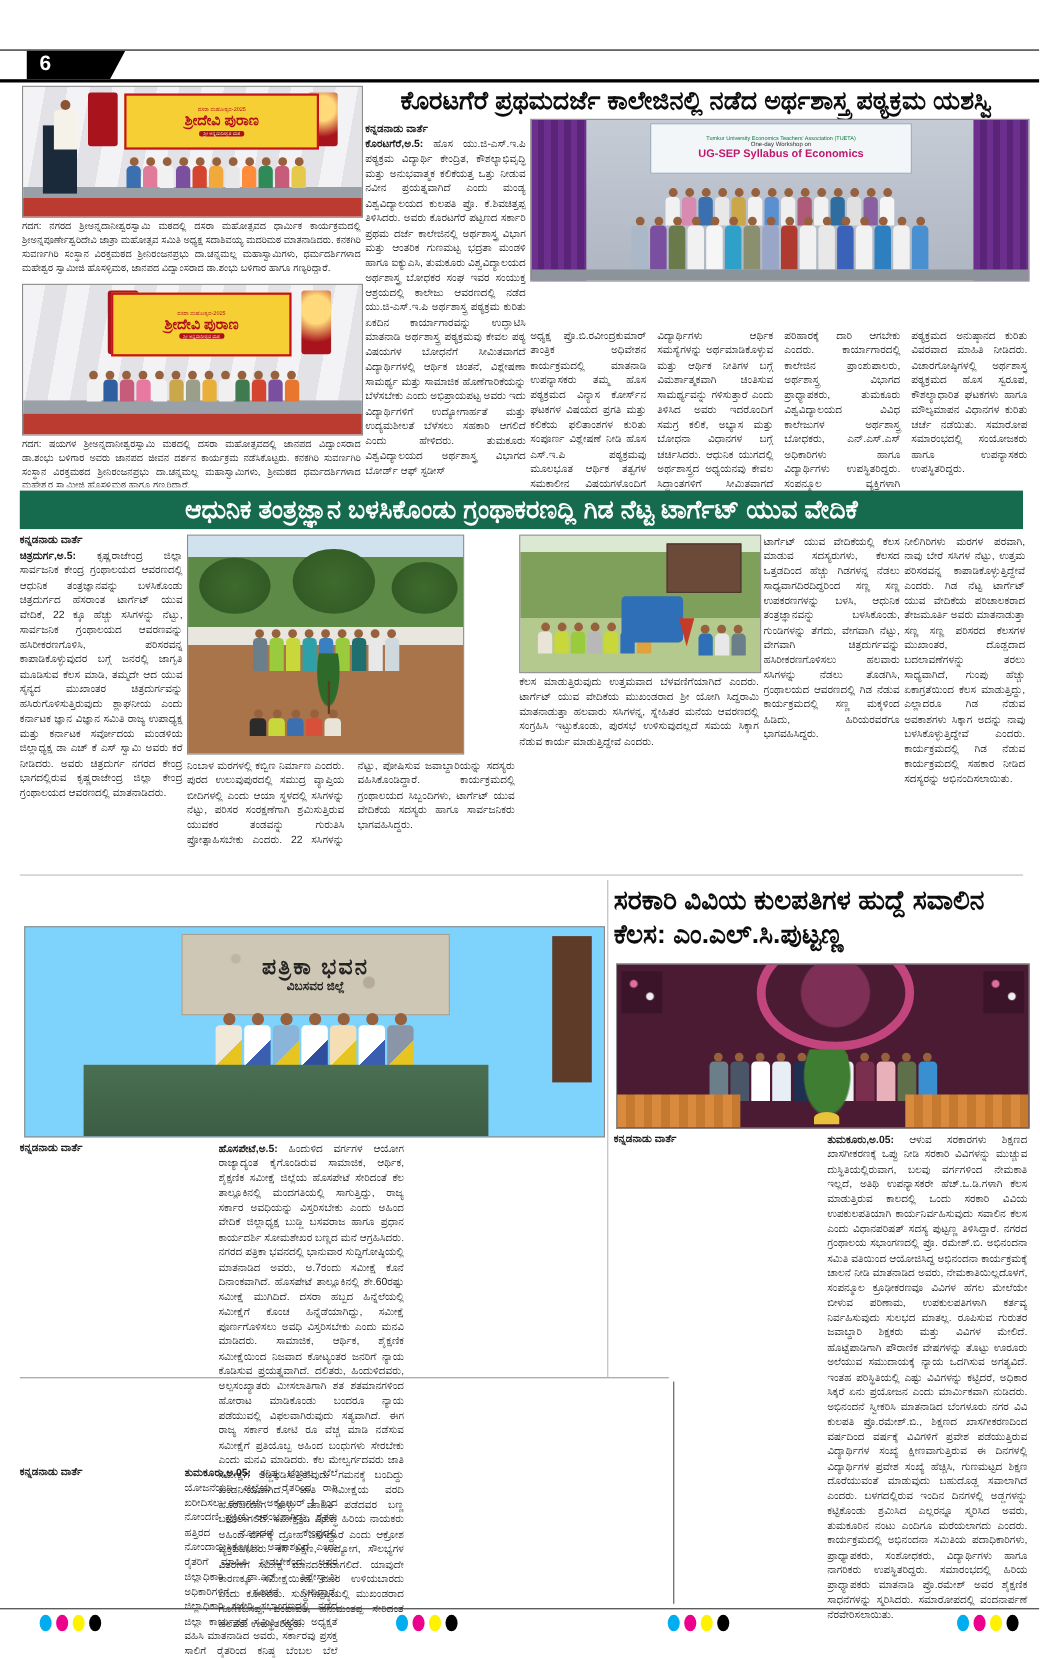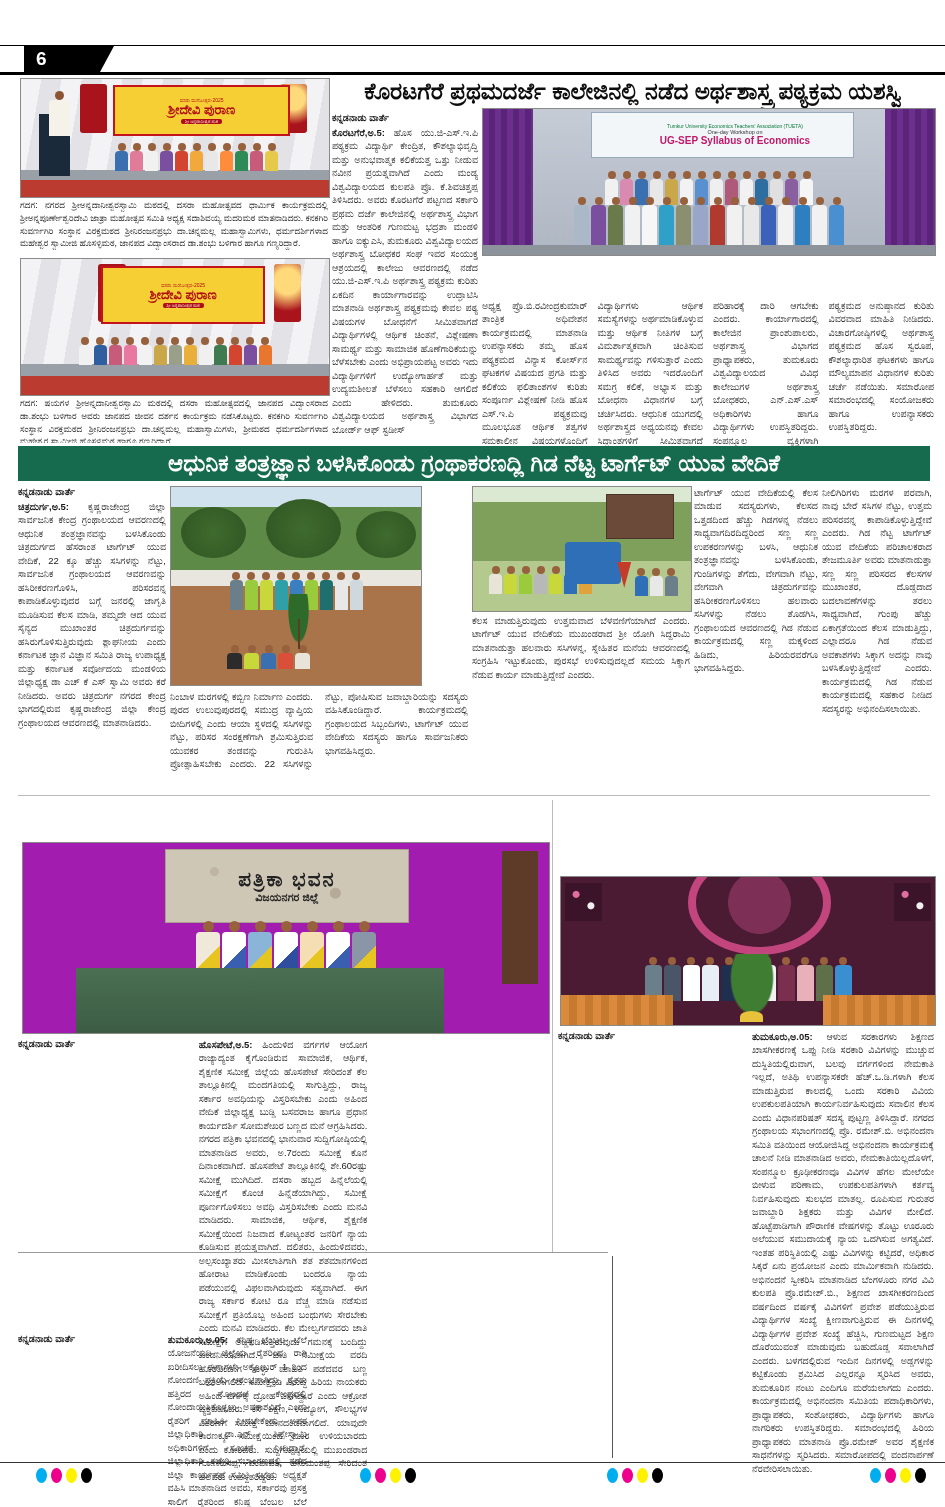--- a/index.html
+++ b/index.html
@@ -46,41 +46,41 @@
   .sidepic.in{background:radial-gradient(circle at 50% 30%,#ffd97a 30%,#a8131c 70%);}
   .podium{position:absolute;left:6%;bottom:18%;width:10%;height:52%;background:#1b2a3a;}
   .speaker{position:absolute;left:9%;bottom:52%;width:7%;height:30%;background:#f5f2ea;border-radius:4px 4px 0 0;}
   .speaker::before{content:"";position:absolute;left:30%;top:-9px;width:9px;height:9px;border-radius:50%;background:#8c5333;}
   .carpet{position:absolute;left:0;bottom:0;width:100%;height:14%;background:#bc3b30;}
   .daisfloor{position:absolute;left:0;bottom:14%;width:100%;height:9%;background:#9aa0a8;}
   
   .ph-group{background:linear-gradient(#c6ccd6,#aeb6c2);}
   .curt{position:absolute;top:0;width:11%;height:100%;background:repeating-linear-gradient(90deg,#6d2f8e 0 6px,#5a2478 6px 12px);}
   .gban{position:absolute;left:24%;top:2%;width:52%;height:30%;background:#f2f6f8;border:1px solid #9ab;
-        display:flex;flex-direction:column;align-items:center;justify-content:center;text-align:center;padding-left:25px;}
+        display:flex;flex-direction:column;align-items:center;justify-content:center;text-align:center;}
   .gban .g1{font-size:5px;color:#0a7a3c;}
   .gban .g2{font-size:5.5px;color:#333;}
   .gban .g3{font-size:10px;font-weight:bold;color:#c2186b;}
   .ph-group .back .fbody{height:26px;}
   .ph-group .front .fbody{height:40px;width:15px;}
   .gfloor{position:absolute;left:0;bottom:0;width:100%;height:7%;background:#8d939b;}
   
   .ph-tree{background:linear-gradient(#cfe2ee 0 10%,#5d8a46 10% 42%,#e8e6df 42% 50%,#a9744a 50% 100%);}
   .bush{position:absolute;border-radius:50%;background:radial-gradient(circle,#3f6b2e,#2f5422);}
   .sapling{position:absolute;left:46%;bottom:18%;width:10%;height:28%;background:radial-gradient(ellipse at 50% 30%,#2e6b2a 55%,transparent 60%);}
   .sapling::after{content:"";position:absolute;left:48%;bottom:0;width:2px;height:55%;background:#5d3d22;}
   .ph-tree .stand .fbody{height:30px;}
   .ph-tree .crouch .fbody{height:16px;width:15px;}
   
   .ph-auger{background:linear-gradient(#dce9d2 0 12%,#7fa05a 12% 60%,#b4c98e 60% 100%);}
   .shed{position:absolute;right:8%;top:6%;width:30%;height:34%;background:#6b4a3a;border:1px solid #4a332a;}
   .machine{position:absolute;left:42%;bottom:22%;width:26%;height:34%;background:#2e6fb8;border-radius:4px;}
   .machine::after{content:"";position:absolute;right:-10px;bottom:-4px;width:14px;height:26px;background:#c43b2a;clip-path:polygon(0 0,100% 0,50% 100%);}
   
-  .ph-press{background:#a21caf;}
+  .ph-press{background:#7dd3fc;}
   .psign{position:absolute;left:27%;top:3%;width:46%;height:38%;background:
          radial-gradient(circle at 20% 30%,#bfb5a2 4px,transparent 5px),
          radial-gradient(circle at 70% 60%,#b5ab98 5px,transparent 6px),#cfc7b6;
          border:1px solid #a89f8d;display:flex;flex-direction:column;align-items:center;justify-content:center;color:#232323;}
   .psign .s1{font-size:20px;font-weight:bold;letter-spacing:2px;}
   .psign .s2{font-size:11px;font-weight:bold;}
   .pdoor{position:absolute;right:2%;top:4%;width:7%;height:70%;background:#5d3b28;}
   .ptable{position:absolute;left:10%;bottom:0;width:70%;height:34%;background:linear-gradient(#4a6f52,#3c5d44);}
   .ph-press .prow .fbody{height:44px;width:24px;}
   .ph-press .prow .fhead{width:11px;height:11px;}
@@ -530,21 +530,21 @@
 
   <div class="abs cols2 body" style="left:170px;top:690px;width:298px;height:102px;">
     <p><span>ನಿಂಬಾಳ ಮರಗಳಲ್ಲಿ ಕಬ್ಬಿಣ ನಿರ್ಮಾಣ ಎಂದರು. ಪುರದ ಉಲುವುಪುರದಲ್ಲಿ ಸಮುದ್ರ ವ್ಯಾಪ್ತಿಯ ಬೀದಿಗಳಲ್ಲಿ ಎಂದು ಆಯಾ ಸ್ಥಳದಲ್ಲಿ ಸಸಿಗಳನ್ನು ನೆಟ್ಟು, ಪರಿಸರ ಸಂರಕ್ಷಣೆಗಾಗಿ ಶ್ರಮಿಸುತ್ತಿರುವ ಯುವಕರ ತಂಡವನ್ನು ಗುರುತಿಸಿ ಪ್ರೋತ್ಸಾಹಿಸಬೇಕು ಎಂದರು. 22 ಸಸಿಗಳನ್ನು ನೆಟ್ಟು, ಪೋಷಿಸುವ ಜವಾಬ್ದಾರಿಯನ್ನು ಸದಸ್ಯರು ವಹಿಸಿಕೊಂಡಿದ್ದಾರೆ. ಕಾರ್ಯಕ್ರಮದಲ್ಲಿ ಗ್ರಂಥಾಲಯದ ಸಿಬ್ಬಂದಿಗಳು, ಟಾರ್ಗೆಟ್ ಯುವ ವೇದಿಕೆಯ ಸದಸ್ಯರು ಹಾಗೂ ಸಾರ್ವಜನಿಕರು ಭಾಗವಹಿಸಿದ್ದರು.</span></p>
   </div>
 
   <div class="abs rule-h" style="left:18px;top:795px;width:912px;background:#bbb;"></div>
 
   <div class="abs photo ph-press" style="left:22px;top:842px;width:526px;height:190px;">
     <div class="psign">
       <span class="s1">ಪತ್ರಿಕಾ ಭವನ</span>
-      <span class="s2">ವಿಜಯನಗರ ಜಿಲ್ಲೆ</span>
+      <span class="s2">ವಿಬಸವರ ಜಿಲ್ಲೆ</span>
     </div>
     <div class="pdoor"></div>
     <div class="prow" style="left:1%;right:1%;bottom:30%;">
         <span class="fig">
           <span class="fhead"></span>
           <span class="fbody" style="background: linear-gradient(135deg, rgb(240, 232, 216) 55%, rgb(231, 197, 32) 55%);"></span>
         </span>
         <span class="fig">
           <span class="fhead"></span>
           <span class="fbody" style="background: linear-gradient(135deg, rgb(255, 255, 255) 55%, rgb(58, 95, 176) 55%);"></span>
@@ -576,20 +576,21 @@
   <div class="abs cols3" style="left:18px;top:1038px;width:530px;height:214px;">
     <p class="byline">ಕನ್ನಡನಾಡು ವಾರ್ತೆ</p>
     <div class="body">
       <p><b class="dl">ಹೊಸಪೇಟೆ,ಅ.5:</b>
          <span>ಹಿಂದುಳಿದ ವರ್ಗಗಳ ಆಯೋಗ ರಾಜ್ಯಾದ್ಯಂತ ಕೈಗೊಂಡಿರುವ ಸಾಮಾಜಿಕ, ಆರ್ಥಿಕ, ಶೈಕ್ಷಣಿಕ ಸಮೀಕ್ಷೆ ಜಿಲ್ಲೆಯ ಹೊಸಪೇಟೆ ಸೇರಿದಂತೆ ಕೆಲ ತಾಲ್ಲೂಕಿನಲ್ಲಿ ಮಂದಗತಿಯಲ್ಲಿ ಸಾಗುತ್ತಿದ್ದು, ರಾಜ್ಯ ಸರ್ಕಾರ ಅವಧಿಯನ್ನು ವಿಸ್ತರಿಸಬೇಕು ಎಂದು ಅಹಿಂದ ವೇದಿಕೆ ಜಿಲ್ಲಾಧ್ಯಕ್ಷ ಬುಡ್ಡಿ ಬಸವರಾಜ ಹಾಗೂ ಪ್ರಧಾನ ಕಾರ್ಯದರ್ಶಿ ಸೋಮಶೇಖರ ಬಣ್ಣದ ಮನೆ ಆಗ್ರಹಿಸಿದರು. ನಗರದ ಪತ್ರಿಕಾ ಭವನದಲ್ಲಿ ಭಾನುವಾರ ಸುದ್ದಿಗೋಷ್ಠಿಯಲ್ಲಿ ಮಾತನಾಡಿದ ಅವರು, ಅ.7ರಂದು ಸಮೀಕ್ಷೆ ಕೊನೆ ದಿನಾಂಕವಾಗಿದೆ. ಹೊಸಪೇಟೆ ತಾಲ್ಲೂಕಿನಲ್ಲಿ ಶೇ.60ರಷ್ಟು ಸಮೀಕ್ಷೆ ಮುಗಿದಿದೆ. ದಸರಾ ಹಬ್ಬದ ಹಿನ್ನೆಲೆಯಲ್ಲಿ ಸಮೀಕ್ಷೆಗೆ ಕೊಂಚ ಹಿನ್ನೆಡೆಯಾಗಿದ್ದು, ಸಮೀಕ್ಷೆ ಪೂರ್ಣಗೊಳಿಸಲು ಅವಧಿ ವಿಸ್ತರಿಸಬೇಕು ಎಂದು ಮನವಿ ಮಾಡಿದರು. ಸಾಮಾಜಿಕ, ಆರ್ಥಿಕ, ಶೈಕ್ಷಣಿಕ ಸಮೀಕ್ಷೆಯಿಂದ ನಿಜವಾದ ಕೋಟ್ಯಂತರ ಜನರಿಗೆ ನ್ಯಾಯ ಕೊಡಿಸುವ ಪ್ರಯತ್ನವಾಗಿದೆ. ದಲಿತರು, ಹಿಂದುಳಿದವರು, ಅಲ್ಪಸಂಖ್ಯಾತರು ಮೀಸಲಾತಿಗಾಗಿ ಶತ ಶತಮಾನಗಳಿಂದ ಹೋರಾಟ ಮಾಡಿಕೊಂಡು ಬಂದರೂ ನ್ಯಾಯ ಪಡೆಯುವಲ್ಲಿ ವಿಫಲವಾಗಿರುವುದು ಸತ್ಯವಾಗಿದೆ. ಈಗ ರಾಜ್ಯ ಸರ್ಕಾರ ಕೋಟಿ ರೂ ವೆಚ್ಚ ಮಾಡಿ ನಡೆಸುವ ಸಮೀಕ್ಷೆಗೆ ಪ್ರತಿಯೊಬ್ಬ ಅಹಿಂದ ಬಂಧುಗಳು ಸೇರಬೇಕು ಎಂದು ಮನವಿ ಮಾಡಿದರು. ಕೆಲ ಮೇಲ್ವರ್ಗದವರು ಜಾತಿ ಸಮೀಕ್ಷೆಗೆ ಅಡ್ಡಿಪಡಿಸುತ್ತಿರುವುದು ಗಮನಕ್ಕೆ ಬಂದಿದ್ದು ಖಂಡನೀಯವಾಗಿದೆ. ಜಾತಿ ಸಮೀಕ್ಷೆಯ ವರದಿ ಹೊರಬಂದಾಗ ಸುಳ್ಳು ಮಾಹಿತಿ ಪಡೆದವರ ಬಣ್ಣ ಬಯಲಾಗಲಿದೆ. ಸಮೀಕ್ಷೆಯ ವಿರುದ್ಧ ಹಿರಿಯ ನಾಯಕರು ಅಹಿಂದ ವರ್ಗಕ್ಕೆ ದ್ರೋಹ ಎಸಗಿದ್ದಾರೆ ಎಂದು ಆಕ್ರೋಶ ವ್ಯಕ್ತಪಡಿಸಿದರು. ಕಸೆ ಶಿಕ್ಷಣ, ಉದ್ಯೋಗ, ಸೌಲಭ್ಯಗಳ ವಿತರಣೆಗೆ ಸಮೀಕ್ಷೆ ಮಾನದಂಡವಾಗಲಿದೆ. ಯಾವುದೇ ಕಾರಣಕ್ಕೂ ಸಮೀಕ್ಷೆಯಿಂದ ದೂರ ಉಳಿಯಬಾರದು ಎಂದು ಕೋರಿದರು. ಸುದ್ದಿಗೋಷ್ಠಿಯಲ್ಲಿ ಮುಖಂಡರಾದ ಗೋಣಿಬಸಪ್ಪ, ಪಂಪಾಪತಿ, ಹನುಮಂತಪ್ಪ ಸೇರಿದಂತೆ ಹಲವರು ಉಪಸ್ಥಿತರಿದ್ದರು.</span></p>
     </div>
   </div>
 
   <div class="abs rule-v" style="left:552px;top:800px;height:452px;background:#bbb;"></div>
 
+  <div class="abs headline" style="left:558px;top:803px;width:376px;height:68px;font-size:24px;line-height:1.3;">ಸರಕಾರಿ ವಿವಿಯ ಕುಲಪತಿಗಳ ಹುದ್ದೆ ಸವಾಲಿನ ಕೆಲಸ: ಎಂ.ಎಲ್.ಸಿ.ಪುಟ್ಟಣ್ಣ</div>
 
   <div class="abs photo ph-stage2" style="left:560px;top:876px;width:374px;height:148px;">
     <div class="mandala"></div>
     <div class="garl" style="left:1%;top:4%;"></div>
     <div class="garl" style="right:1%;top:4%;"></div>
     <div class="prow" style="left:1%;right:1%;bottom:16%;">
         <span class="fig">
           <span class="fhead"></span>
           <span class="fbody" style="background: rgb(107, 127, 138);"></span>
         </span>

